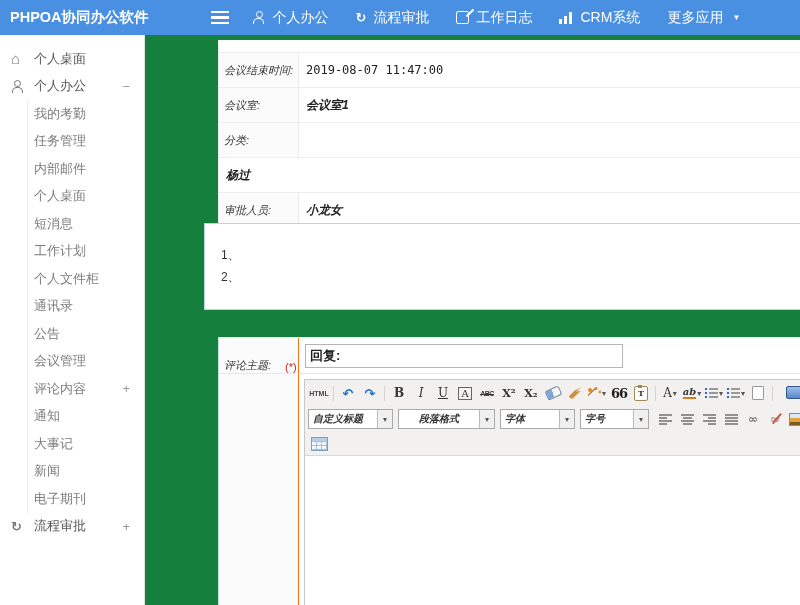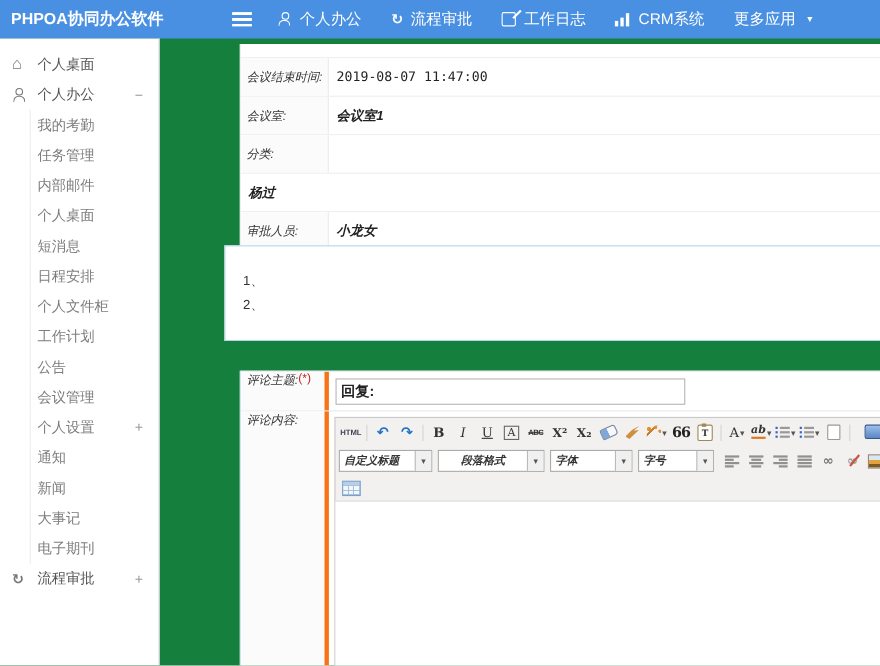--- a/index.html
+++ b/index.html
@@ -60,22 +60,22 @@
   
   .content-box{position:absolute;left:58px;top:188px;width:612px;height:87px;background:#fff;
                border:1px solid #b7d4e8;padding:20px 0 0 16px;box-sizing:border-box;cursor:text;}
   .cb-line{font-size:12px;color:#333;line-height:22px;}
 
   
   .c-table{position:absolute;left:72px;top:302px;width:600px;background:#fff;border-left:1px solid #c9dcea;}
   .c-row{display:flex;}
   .c-row1{height:35px;border-top:1px solid #e4e9ee;border-bottom:1px solid #e4e9ee;}
   .c-row2{height:270px;}
-  .c-label{width:80px;min-width:80px;border-right:4px solid #f97316;background:#fbfbfb;
-           display:flex;align-items:flex-start;padding-left:5px;box-sizing:border-box;gap:0;
+  .c-label{width:80px;min-width:80px;border-right:1px solid #f97316;background:#fbfbfb;
+           display:flex;align-items:flex-end;padding-left:5px;box-sizing:border-box;gap:14px;
            font:italic 11px "Liberation Sans",sans-serif;color:#333;white-space:nowrap;}
   .req{color:#c22;font-style:normal;}
   .c-value{flex:1;position:relative;}
   .c-row1 .c-value{display:flex;align-items:center;padding-left:6px;}
   .subject-input{width:308px;height:22px;border:1px solid #b5b5b5;background:#fff;
                  font:600 13px "Liberation Sans",sans-serif;color:#222;padding:0 4px;}
   .c-row2 .c-value{padding:5px 0 0 5px;}
 
   
   .editor{width:512px;border:1px solid #c8c8c8;background:#f2f1ef;box-sizing:border-box;}
@@ -217,46 +217,46 @@
       <div class="side-child">
         <span class="side-label">内部邮件</span>
       </div>
       <div class="side-child">
         <span class="side-label">个人桌面</span>
       </div>
       <div class="side-child">
         <span class="side-label">短消息</span>
       </div>
       <div class="side-child">
-        <span class="side-label">日程安排</span>
+        <span class="side-label">工作计划</span>
       </div>
       <div class="side-child">
         <span class="side-label">个人文件柜</span>
       </div>
       <div class="side-child">
-        <span class="side-label">工作计划</span>
+        <span class="side-label">通讯录</span>
       </div>
       <div class="side-child">
         <span class="side-label">公告</span>
       </div>
       <div class="side-child">
         <span class="side-label">会议管理</span>
       </div>
       <div class="side-child">
-        <span class="side-label">个人设置</span>
+        <span class="side-label">评论内容</span>
         <span class="side-toggle">+</span>
       </div>
       <div class="side-child">
         <span class="side-label">通知</span>
       </div>
       <div class="side-child">
+        <span class="side-label">大事记</span>
+      </div>
+      <div class="side-child">
         <span class="side-label">新闻</span>
-      </div>
-      <div class="side-child">
-        <span class="side-label">大事记</span>
       </div>
       <div class="side-child">
         <span class="side-label">电子期刊</span>
       </div>
       <div class="side-item">
         <span class="side-ic ic-cycle">↻</span>
         <span class="side-label">流程审批</span>
         <span class="side-toggle">+</span>
       </div>
     </aside>

